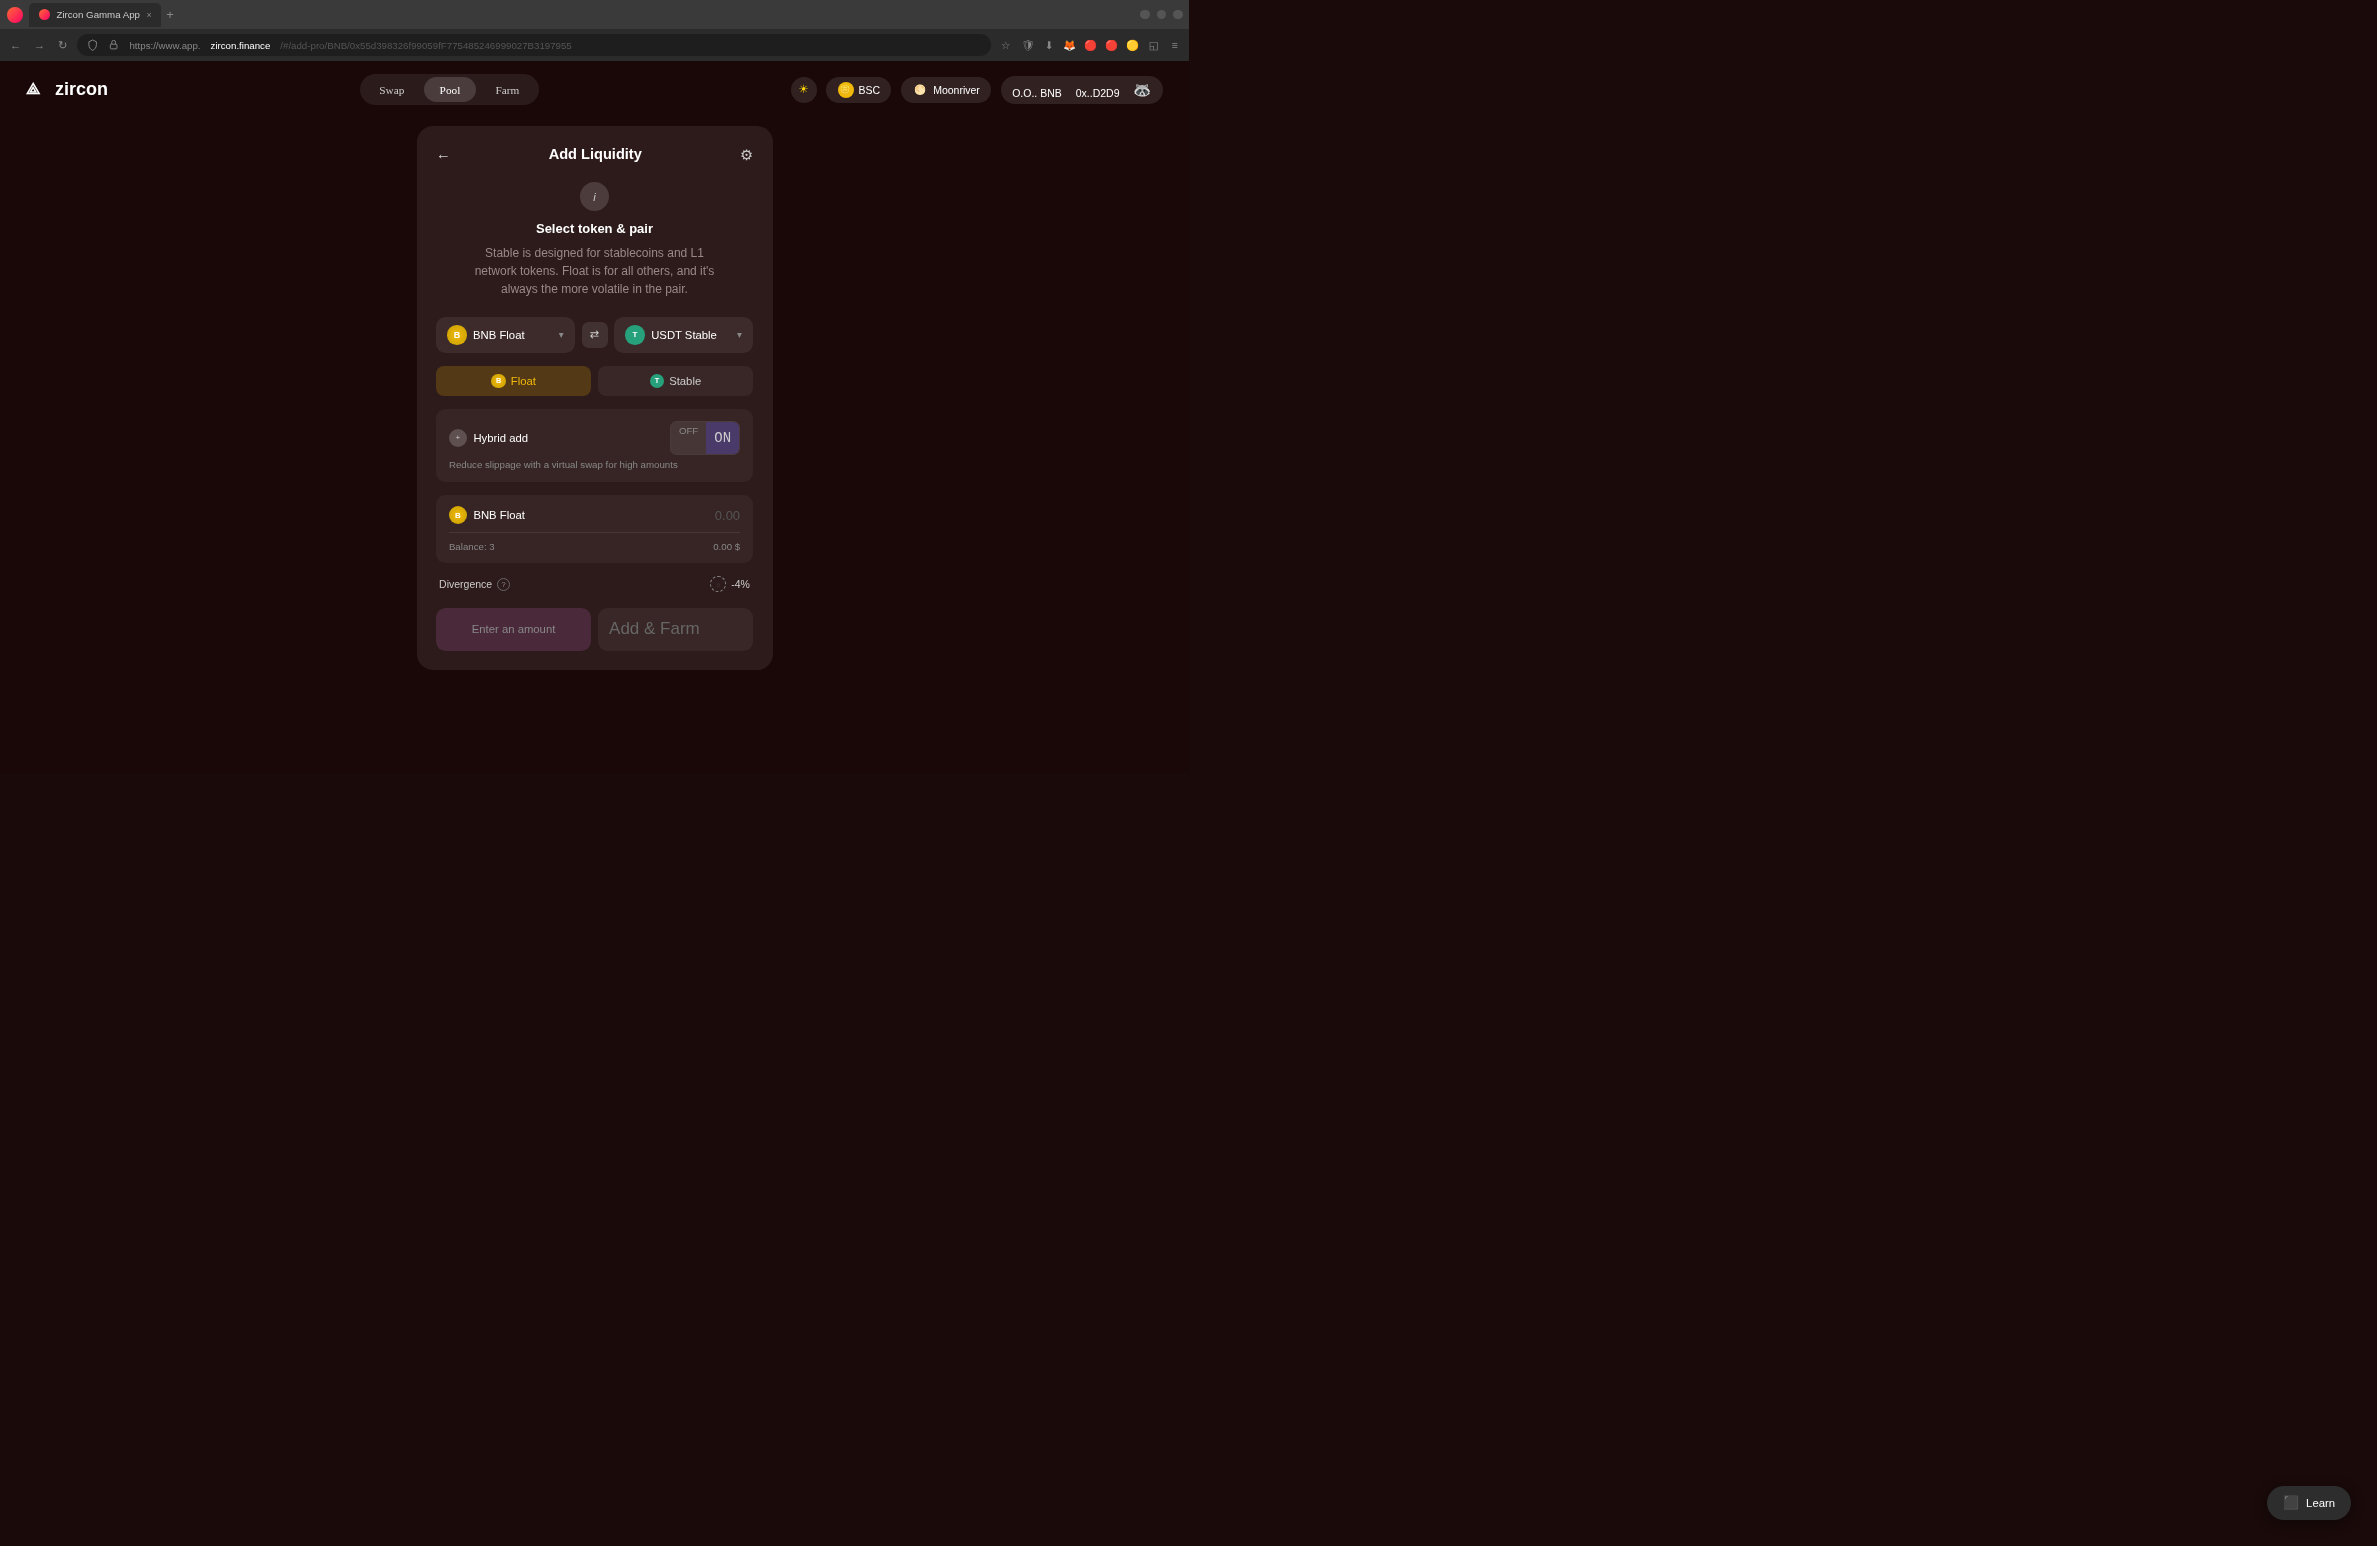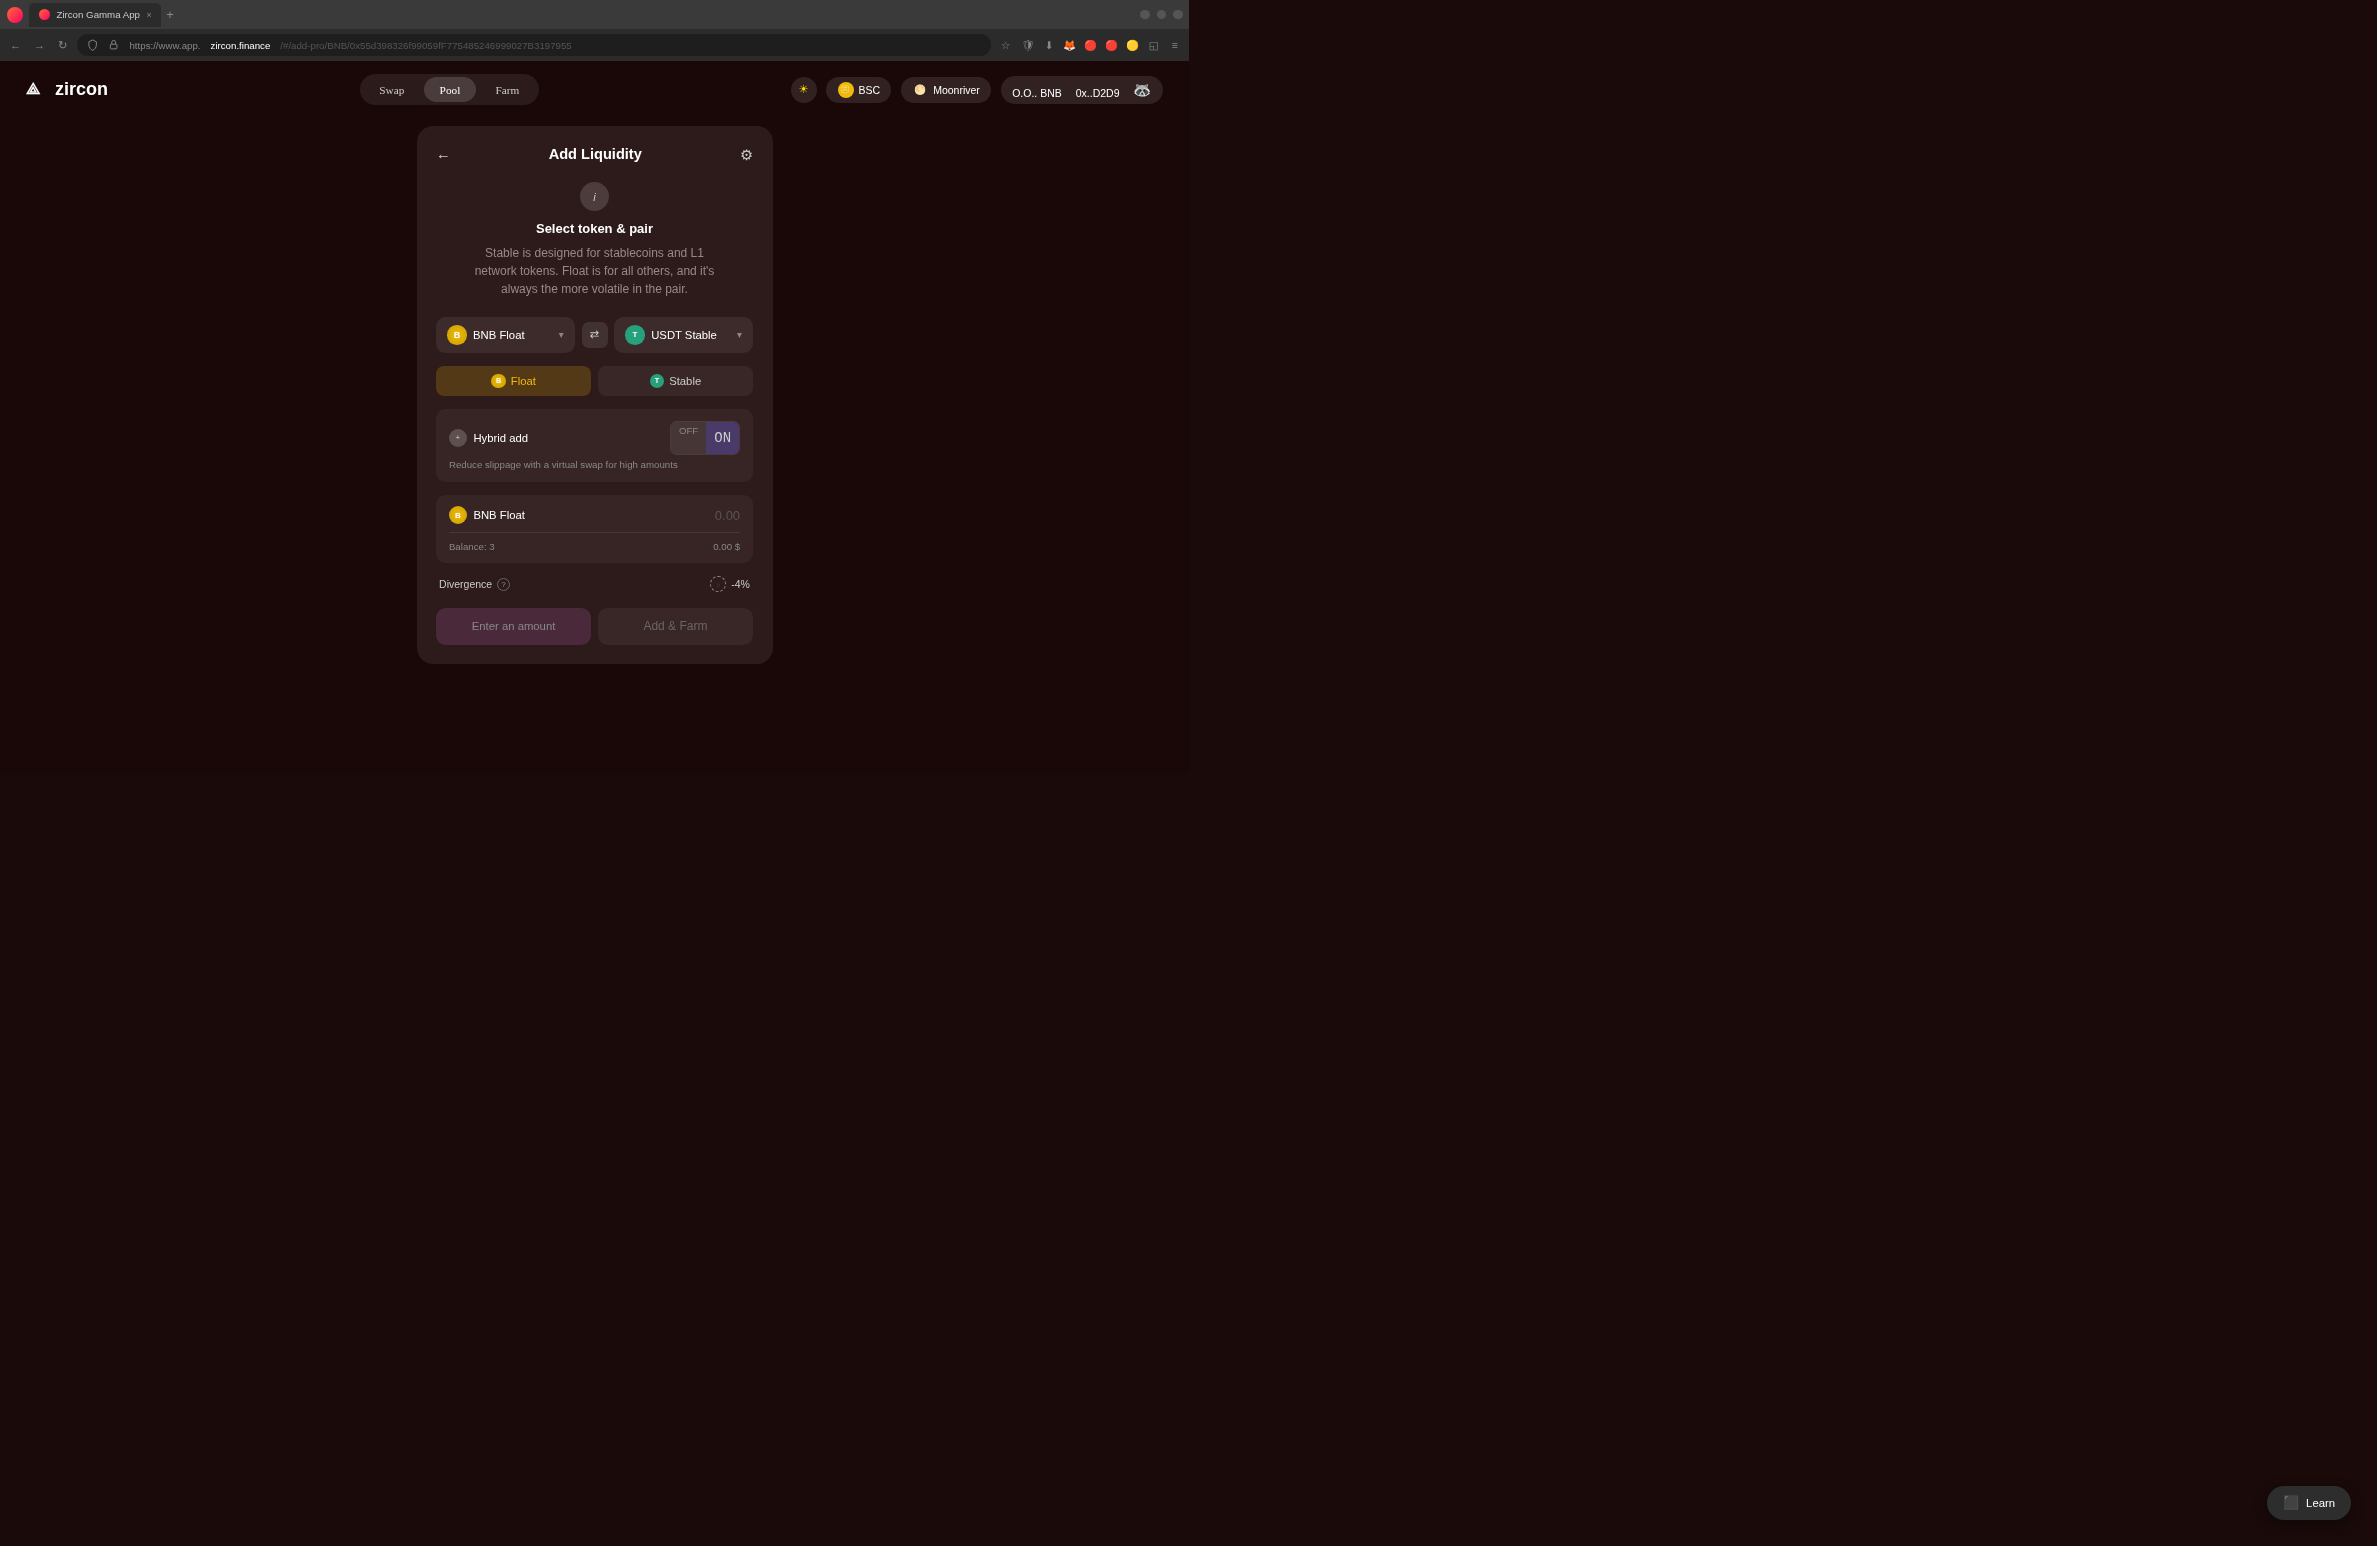--- a/index.html
+++ b/index.html
@@ -519,22 +519,22 @@
       text-align: center;
       cursor: pointer;
       border: none;
     }
     .btn-farm {
       flex: 1;
       padding: 11.3px;
       background: rgba(255,255,255,0.06);
       border-radius: 9.7px;
       color: #666;
-      font-size: 12px;
-      text-align: center;
+      font-size: 17px;
+      text-align: left;
       cursor: pointer;
       border: none;
     }
 
     
     .learn-btn {
       position: fixed;
       bottom: 26px;
       right: 26px;
       background: #2d2d2d;

